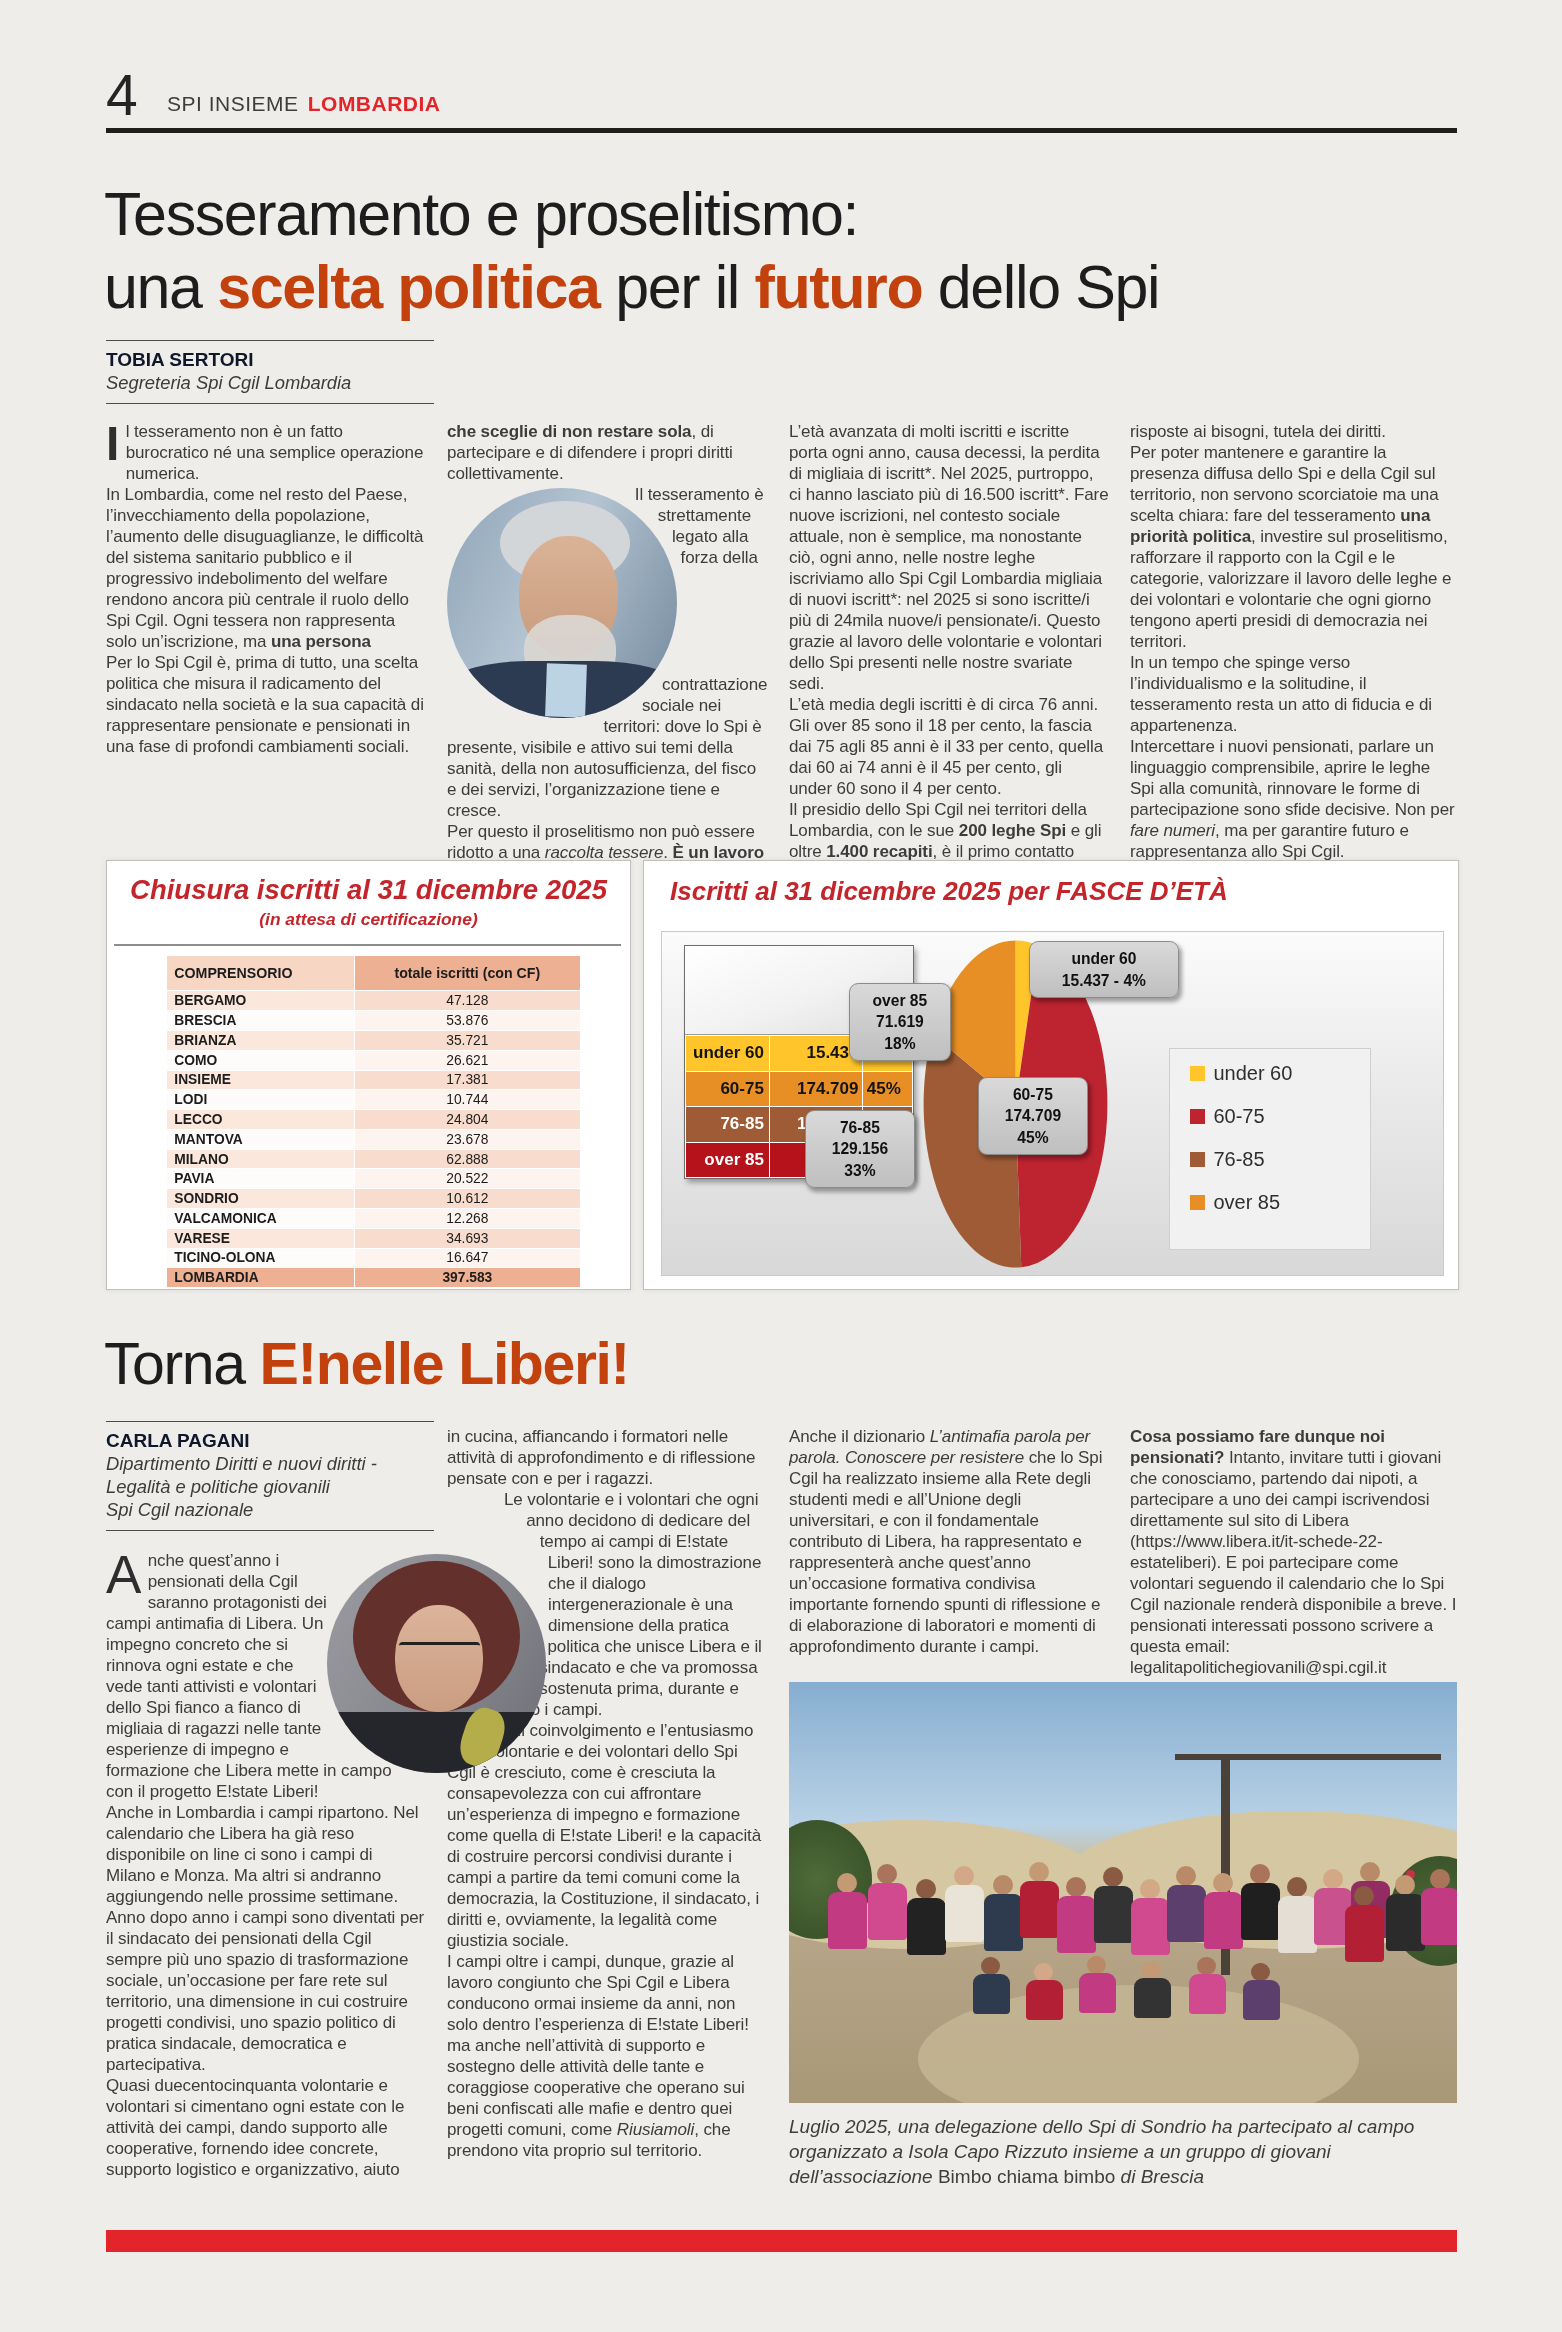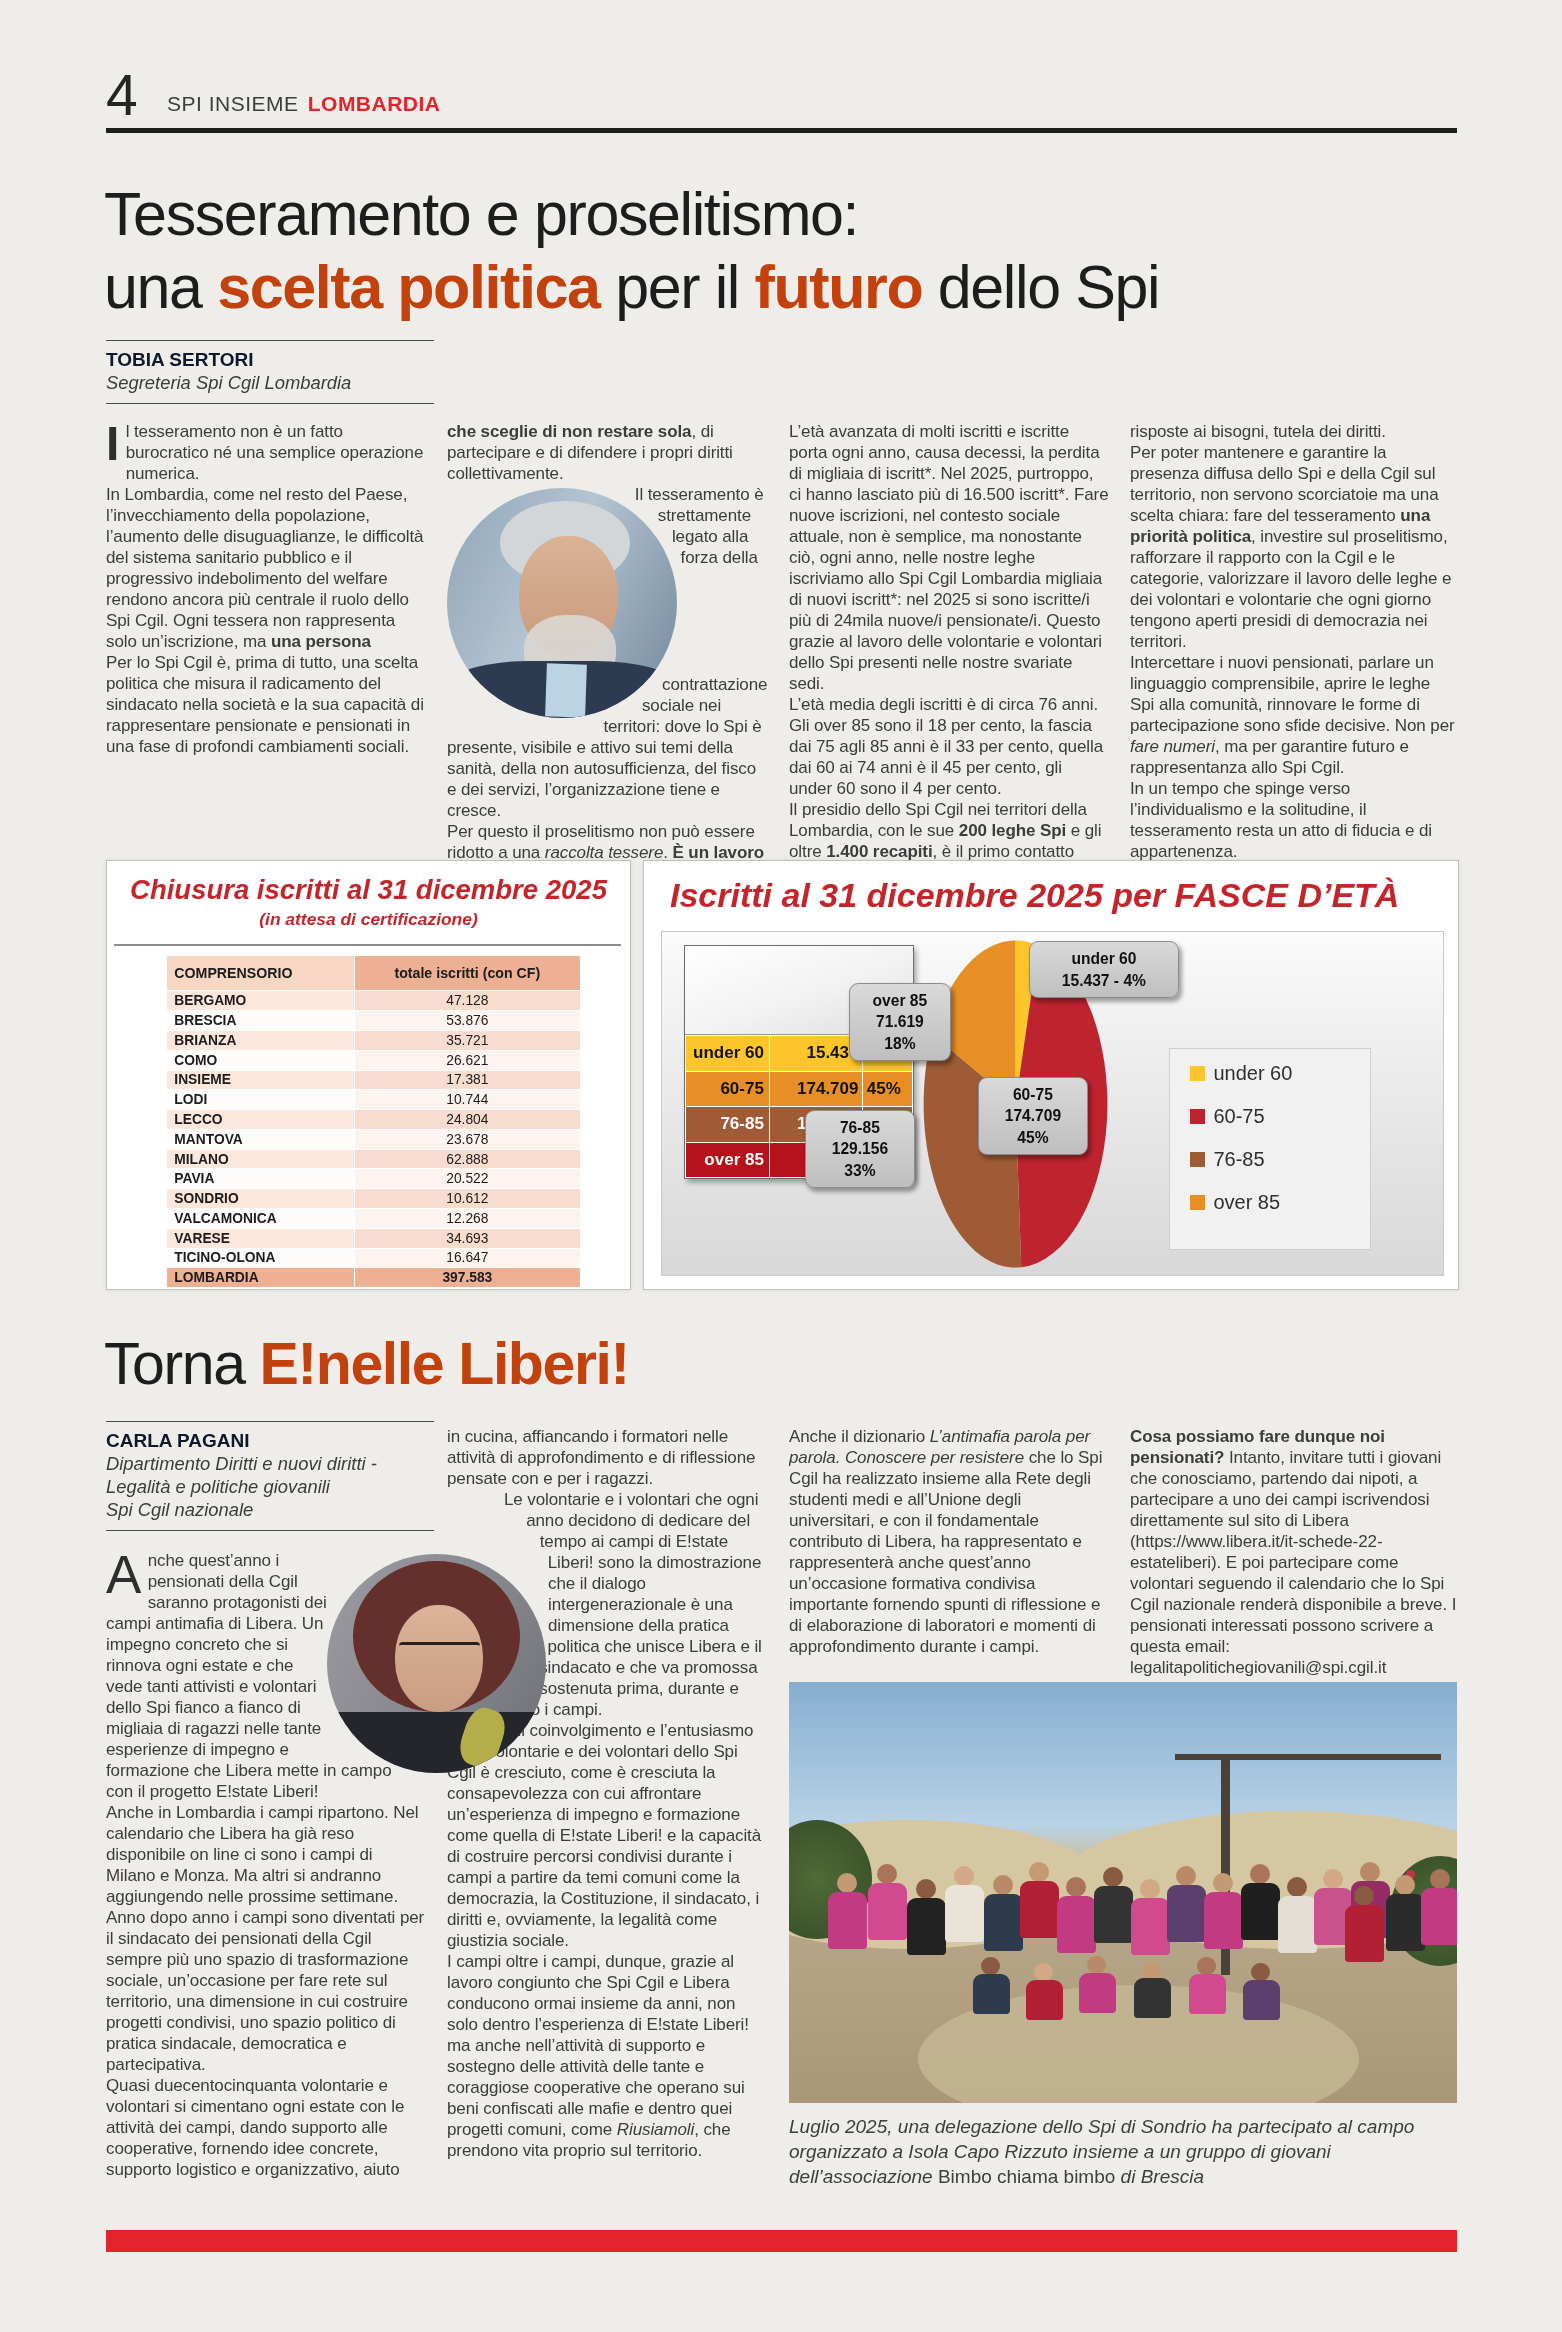--- a/index.html
+++ b/index.html
@@ -45,21 +45,21 @@
   .chart-title{font-style:italic;font-weight:700;color:#c4252b;}
   .pl-title{position:absolute;left:0;top:13px;width:100%;text-align:center;font-size:27.5px;}
   .pl-sub{position:absolute;left:0;top:48px;width:100%;text-align:center;font-size:17.4px;}
   .pl-rule{position:absolute;left:7.3px;top:83px;width:507px;height:1.8px;background:#8f8d8a;}
   .ctable{position:absolute;left:59px;top:94px;width:415px;border-collapse:collapse;font-size:13.8px;color:#1c1c1c;}
   .ctable th{font-size:14.2px;font-weight:700;text-align:left;padding:9.2px 7.3px;border:1.8px solid #fff;}
   .ctable th.v{text-align:center;}
   .ctable td{padding:1.9px 7.3px;border:1.8px solid #fff;font-weight:700;}
   .ctable td.v{text-align:center;font-weight:400;}
   .ctable tr.tot td{font-weight:700;}
-  .pr-title{position:absolute;left:26px;top:14.7px;font-size:34px;}
+  .pr-title{position:absolute;left:26px;top:14.7px;font-size:26px;}
   .chart-area{position:absolute;left:16.5px;top:70px;width:781px;height:343px;background:linear-gradient(180deg,#fbfbfb 0%,#ececec 40%,#d8d8d8 100%);border:0.9px solid #c9c9c9;}
   .mini{position:absolute;left:22px;top:13px;width:228px;border:1.8px solid #6e6e6e;box-shadow:2.8px 3.7px 5.5px rgba(0,0,0,.35);background:#fff;}
   .mini-screen{height:88px;border-bottom:0.9px solid #9a9a9a;background:linear-gradient(160deg,#ffffff 0%,#f2f2f2 55%,#dedede 100%);}
   .mini table{border-collapse:collapse;width:100%;font-size:17px;font-weight:700;}
   .mini td{border:1.8px solid #fff;padding:7.3px 3.7px;}
   .mini td.l{text-align:right;width:79px;padding-right:5.5px;}
   .mini td.m{text-align:right;width:88px;}
   .mini td.p{text-align:left;width:42px;}
   .pie-svg{position:absolute;left:257px;top:1.8px;}
   .callout{position:absolute;background:linear-gradient(180deg,#d9d9d9,#bfbfbf);border:1.8px solid #8b8b8b;border-radius:9.2px;box-shadow:2.8px 3.7px 4.6px rgba(0,0,0,.35);padding:5.5px 6.4px;text-align:center;font-size:15.6px;font-weight:700;color:#111;line-height:1.4;}
@@ -126,22 +126,22 @@
 
   <div class="col" style="left:789px;top:421px;width:320px;height:439px;">
     <p><span>L’età avanzata di molti iscritti e iscritte porta ogni anno, causa decessi, la perdita di migliaia di iscritt*. Nel 2025, purtroppo, ci hanno lasciato più di 16.500 iscritt*. Fare nuove iscrizioni, nel contesto sociale attuale, non è semplice, ma nonostante ciò, ogni anno, nelle nostre leghe iscriviamo allo Spi Cgil Lombardia migliaia di nuovi iscritt*:  nel 2025 si sono iscritte/i più di 24mila nuove/i pensionate/i. Questo grazie al lavoro delle volontarie e volontari dello Spi presenti nelle nostre svariate sedi.</span></p>
     <p><span>L’età media degli iscritti è di circa 76 anni. Gli over 85 sono il 18 per cento, la fascia dai 75 agli 85 anni è il 33 per cento, quella dai 60 ai 74 anni è il 45 per cento, gli under 60 sono il 4 per cento.</span></p>
     <p><span>Il presidio dello Spi Cgil nei territori della Lombardia, con le sue </span><span class="b">200 leghe Spi</span><span> e gli oltre </span><span class="b">1.400 recapiti</span><span>, è il primo contatto diretto con i cittadini. Le nostre sedi sono punto di riferimento per le persone, luogo dove trovare ascolto,</span></p>
   </div>
 
   <div class="col" style="left:1130px;top:421px;width:327px;height:439px;">
     <p><span>risposte ai bisogni, tutela dei diritti.</span></p>
     <p><span>Per poter mantenere e garantire la presenza diffusa dello Spi e della Cgil sul territorio, non servono scorciatoie ma una scelta chiara: fare del tesseramento </span><span class="b">una priorità politica</span><span>, investire sul proselitismo, rafforzare il rapporto con la Cgil e le categorie, valorizzare il lavoro delle leghe e dei volontari e volontarie che ogni giorno tengono aperti presidi di democrazia nei territori.</span></p>
+    <p><span>In un tempo che spinge verso l’individualismo e la solitudine, il tesseramento resta un atto di fiducia e di appartenenza.</span></p>
     <p><span>Intercettare i nuovi pensionati, parlare un linguaggio comprensibile, aprire le leghe Spi alla comunità, rinnovare le forme di partecipazione sono sfide decisive. Non per </span><span class="i">fare numeri</span><span>, ma per garantire futuro e rappresentanza allo Spi Cgil.</span></p>
-    <p><span>In un tempo che spinge verso l’individualismo e la solitudine, il tesseramento resta un atto di fiducia e di appartenenza.</span></p>
 
   </div>
 
   <div class="panel panel-l">
     <div class="chart-title pl-title">Chiusura iscritti al 31 dicembre 2025</div>
     <div class="chart-title pl-sub">(in attesa di certificazione)</div>
     <div class="pl-rule"></div>
     <table class="ctable">
       <thead>
         <tr>

